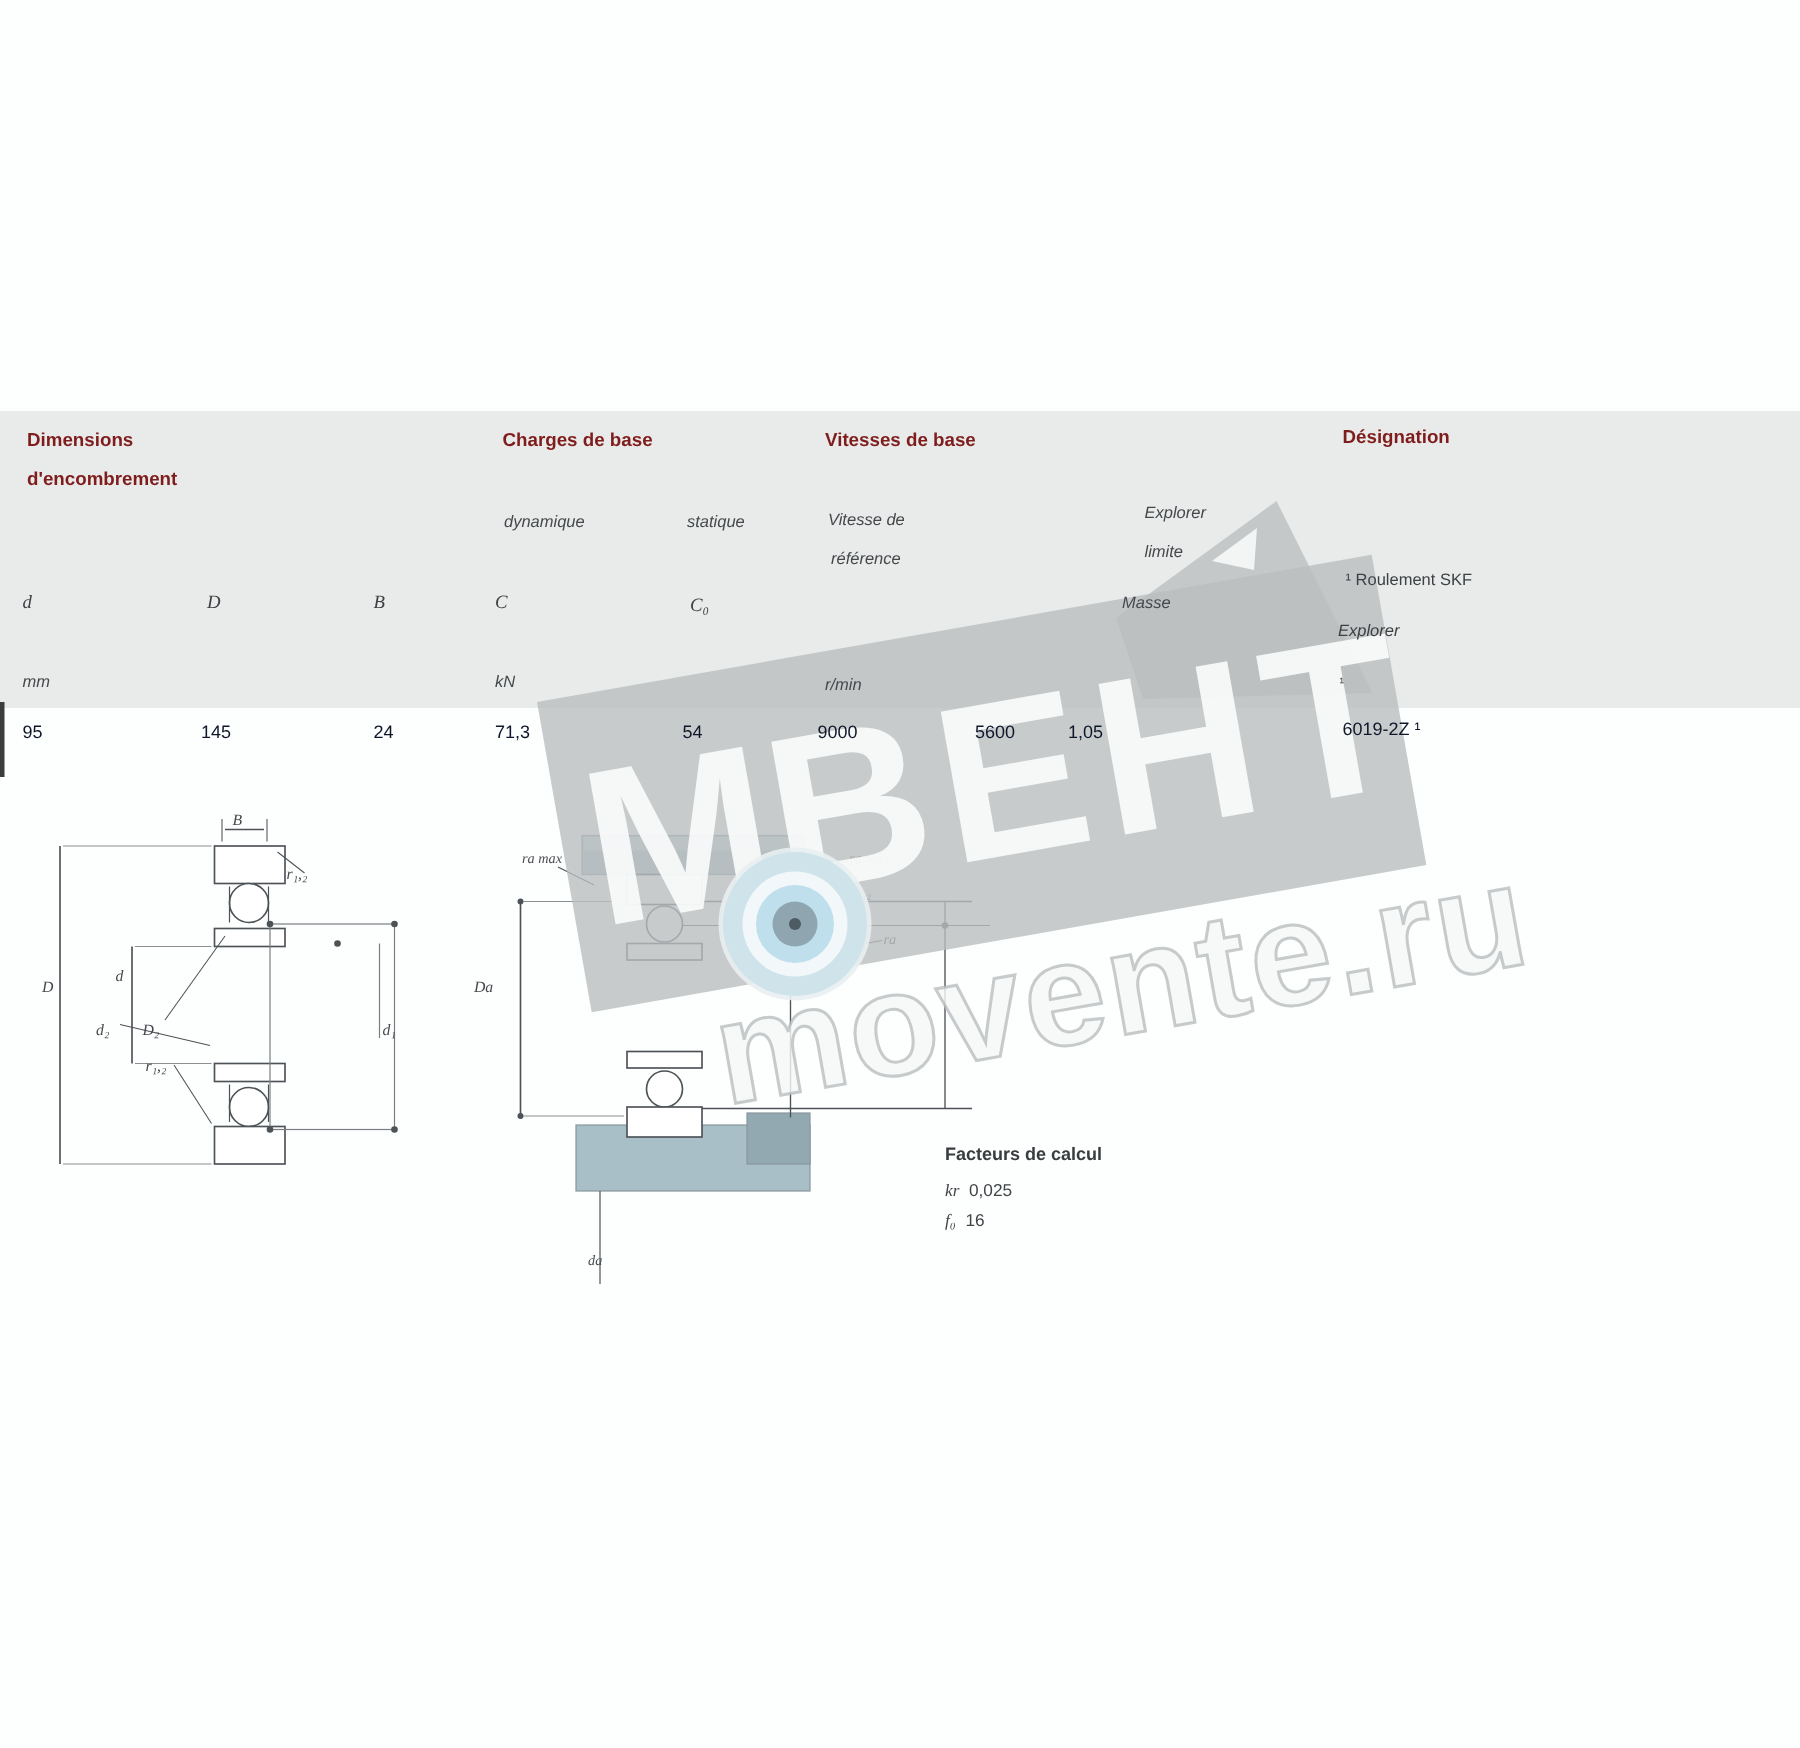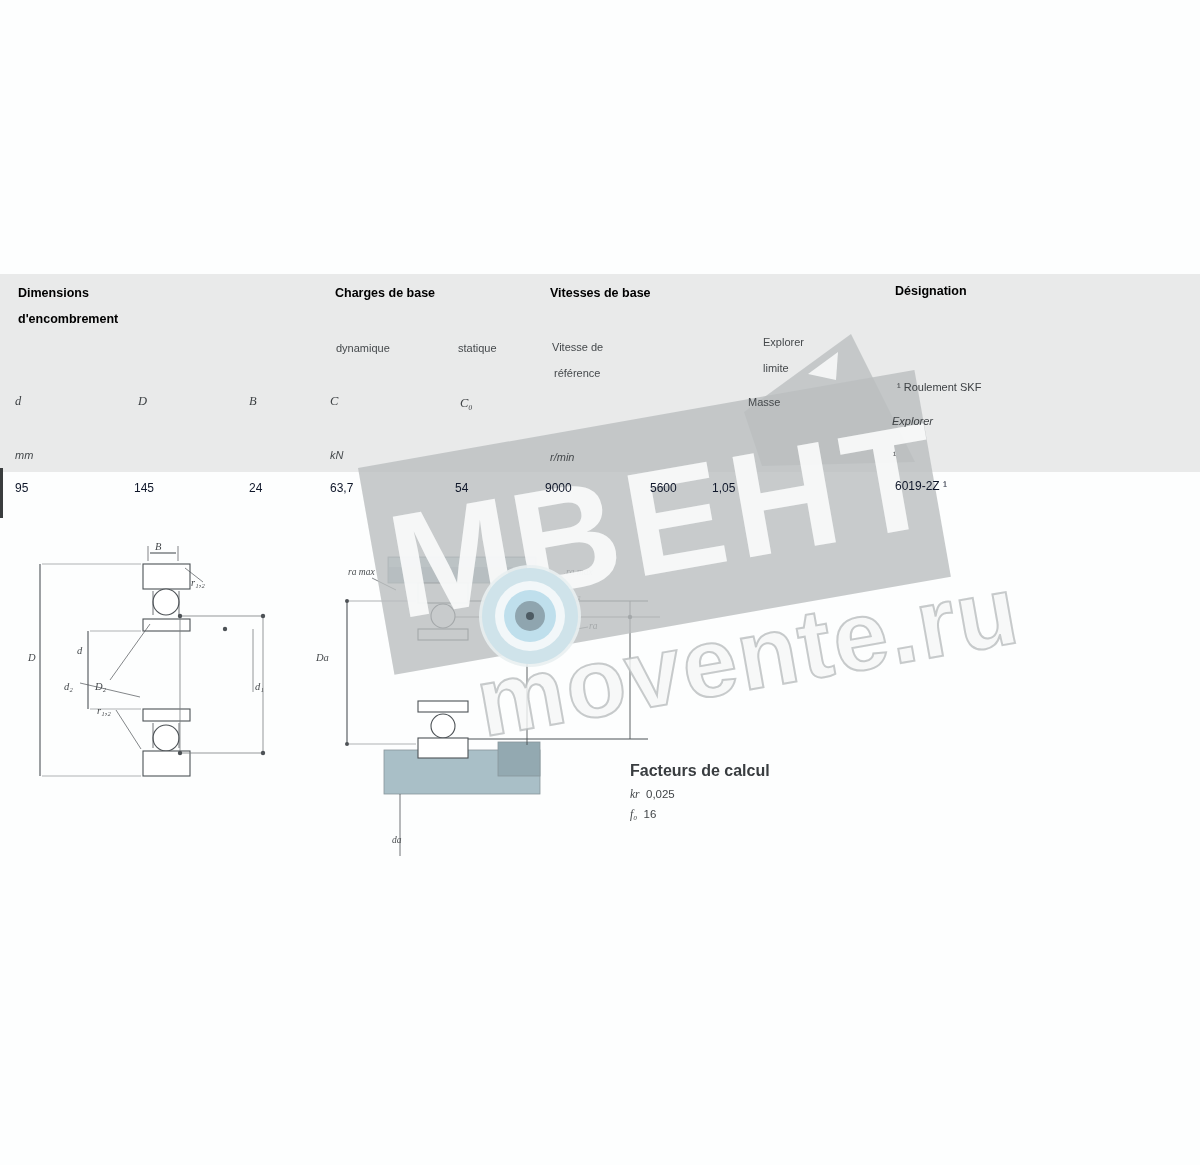--- a/index.html
+++ b/index.html
@@ -3,28 +3,28 @@
 <meta charset="utf-8">
 <style>
   html,body{margin:0;padding:0;background:#fff;}
   .page{position:relative;width:1200px;height:1165px;background:#fdfefe;overflow:hidden;
         font-family:"Liberation Sans",sans-serif;filter:blur(0.45px);}
   .panel{position:absolute;left:0;top:274px;width:1200px;height:198px;background:#e9eaea;z-index:0;}
   .edge-tick{position:absolute;left:0;top:468px;width:3px;height:50px;background:#3a3d3e;z-index:6;}
 
   
   .t{position:absolute;color:#3e4245;white-space:nowrap;z-index:6;}
-  .grp{font-weight:bold;font-size:12.5px;color:#000000;}
-  .sub{font-size:11px;color:#45494c;}
+  .grp{font-weight:bold;font-size:12.5px;color:#7f1d1d;}
+  .sub{font-size:11px;color:#45494c;font-style:italic;}
   .sym{font-family:"Liberation Serif",serif;font-style:italic;font-size:12.5px;color:#3d4144;}
   .unit{font-size:11px;color:#45494c;font-style:italic;}
   .val{font-size:12px;color:#0f172a;}
   .note{font-size:11px;color:#3d4144;}
   .noteit{font-family:Liberation Sans, sans-serif;font-style:italic;}
-  .calc-h{font-weight:bold;font-size:16px;color:#393d40;}
+  .calc-h{font-weight:bold;font-size:12px;color:#393d40;}
   .calc-l{font-size:11.5px;color:#414548;}
   .calc-sym{font-family:"Liberation Serif",serif;font-style:italic;}
 
   
   .figs{position:absolute;left:0;top:530px;z-index:1;}
   .fig-label{font-family:"Liberation Serif",serif;font-style:italic;font-size:10.5px;fill:#45494c;}
   .fig-label-s{font-family:"Liberation Serif",serif;font-style:italic;font-size:9.5px;fill:#4a4e51;}
 
   
   .wm-band{position:absolute;left:358px;top:468px;width:565px;height:210px;
@@ -76,21 +76,21 @@
   <div class="t sym" style="left:330px;top:394px">C</div>
   <div class="t sym" style="left:460px;top:396px">C₀</div>
 
   <div class="t unit" style="left:15px;top:449px">mm</div>
   <div class="t unit" style="left:330px;top:449px">kN</div>
   <div class="t unit" style="left:550px;top:451px">r/min</div>
 
   <div class="t val" style="left:15px;top:481px">95</div>
   <div class="t val" style="left:134px;top:481px">145</div>
   <div class="t val" style="left:249px;top:481px">24</div>
-  <div class="t val" style="left:330px;top:481px">63,7</div>
+  <div class="t val" style="left:330px;top:481px">71,3</div>
   <div class="t val" style="left:455px;top:481px">54</div>
   <div class="t val" style="left:545px;top:481px">9000</div>
   <div class="t val" style="left:650px;top:481px">5600</div>
   <div class="t val" style="left:712px;top:481px">1,05</div>
   <div class="t val" style="left:895px;top:479px">6019-2Z ¹</div>
 
   <div class="t note" style="left:897px;top:381px">¹ Roulement SKF</div>
   <div class="t note noteit" style="left:892px;top:415px">Explorer</div>
   <div class="t note" style="left:893px;top:450px;font-size:9px">¹</div>
 

